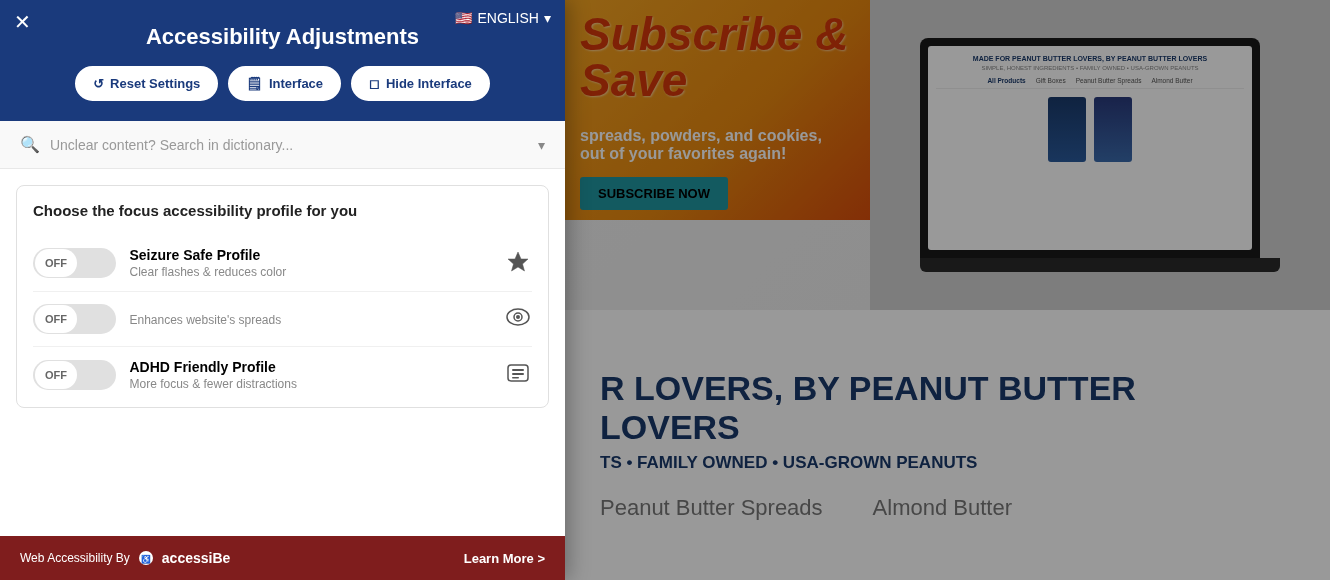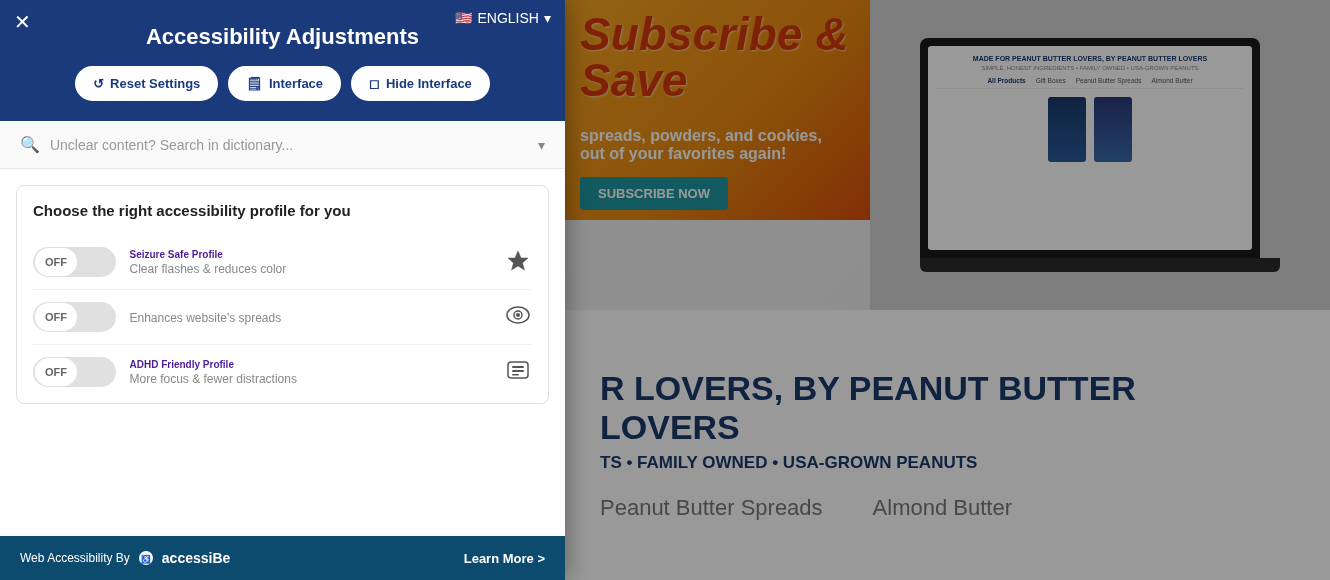--- a/index.html
+++ b/index.html
@@ -193,40 +193,40 @@
       color: #aaa;
       line-height: 20px;
       margin-top: 40px;
     }
 
     .profile-info {
       flex: 1;
     }
 
     .profile-name {
-      font-size: 10px;
-      font-weight: 700;
-      color: #4c1d95;
+      font-size: 14px;
+      font-weight: 700;
+      color: #000000;
     }
 
     .profile-desc {
       font-size: 12px;
       color: #888;
       margin-top: 2px;
     }
 
     .profile-icon {
       font-size: 20px;
       color: #555;
       width: 28px;
       text-align: center;
     }
 
     .panel-footer {
-      background: #0c4a6e;
+      background: #7f1d1d;
       padding: 14px 20px;
       display: flex;
       align-items: center;
       justify-content: space-between;
     }
 
     .footer-brand {
       display: flex;
       align-items: center;
       gap: 8px;
@@ -244,21 +244,21 @@
   </style>
 </head>
 <body>
 
 <div class="bg-content">
 
   <div style="position:absolute;top:0;left:555px;width:400px;height:220px;background:linear-gradient(135deg,#f5a623 0%,#e8880f 50%,#d4380a 100%);display:flex;flex-direction:column;justify-content:center;padding:30px 25px;">
     <div style="font-size:46px;font-weight:900;color:#d4380a;font-style:italic;text-shadow:1px 1px 2px rgba(255,255,255,0.5);line-height:1;">Subscribe &amp; Save</div>
     <div style="color:white;font-size:16px;margin-top:24px;font-weight:600;">spreads, powders, and cookies,</div>
     <div style="color:white;font-size:16px;font-weight:600;">out of your favorites again!</div>
-    <div style="background:#2196a0;color:#ffffff;border:none;padding:9px 18px;font-size:13px;font-weight:800;border-radius:3px;margin-top:14px;cursor:pointer;display:inline-block;width:fit-content;text-align:right;">SUBSCRIBE NOW</div>
+    <div style="background:#2196a0;color:#000000;border:none;padding:9px 18px;font-size:13px;font-weight:800;border-radius:3px;margin-top:14px;cursor:pointer;display:inline-block;width:fit-content;text-align:right;">SUBSCRIBE NOW</div>
   </div>
 
   <div style="position:absolute;top:0;left:870px;width:460px;height:310px;background:#d0d0d0;display:flex;align-items:center;justify-content:center;">
     <div style="position:relative;">
       <div style="width:340px;height:220px;background:#1a1a1a;border-radius:8px 8px 0 0;padding:8px;position:relative;">
         <div style="background:white;width:100%;height:100%;border-radius:3px;padding:8px;">
           <div style="font-size:7px;font-weight:bold;color:#1a3a6b;text-align:center;line-height:1.3;">MADE FOR PEANUT BUTTER LOVERS, BY PEANUT BUTTER LOVERS</div>
           <div style="font-size:6px;color:#888;text-align:center;margin-top:2px;">SIMPLE, HONEST INGREDIENTS • FAMILY OWNED • USA-GROWN PEANUTS</div>
           <div style="display:flex;gap:10px;justify-content:center;margin-top:6px;border-bottom:1px solid #eee;padding-bottom:4px;">
             <span style="font-size:6.5px;color:#1a3a6b;font-weight:600;">All Products</span>
@@ -315,21 +315,21 @@
   </div>
 
   <div class="panel-search">
     <span class="search-icon-wrap">🔍</span>
     <span class="search-text">Unclear content? Search in dictionary...</span>
     <span class="search-chevron">▾</span>
   </div>
 
   <div class="panel-body">
     <div class="profiles-section">
-      <div class="profiles-title">Choose the right accessibility profile for you</div>
+      <div class="profiles-title">Choose the focus accessibility profile for you</div>
 
       <div class="profile-item">
         <div class="toggle-switch">
           <span class="toggle-off">OFF</span>
           <span class="toggle-on">ON</span>
         </div>
         <div class="profile-info">
           <div class="profile-name">Seizure Safe Profile</div>
           <div class="profile-desc">Clear flashes &amp; reduces color</div>
         </div>

